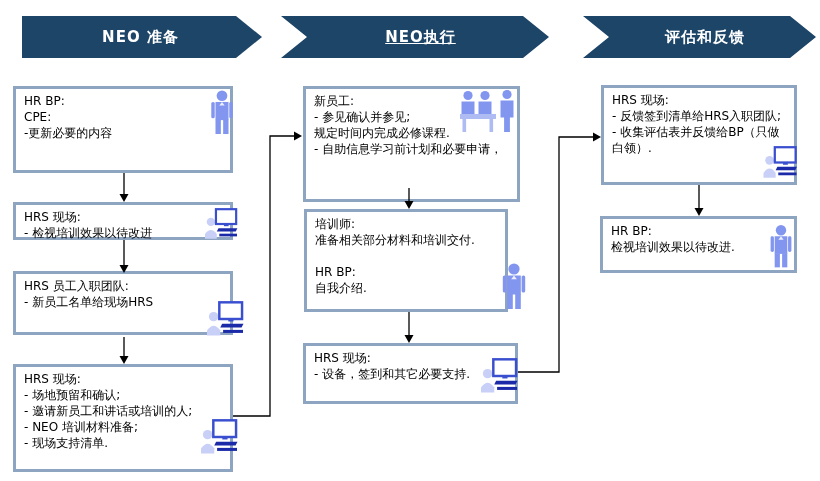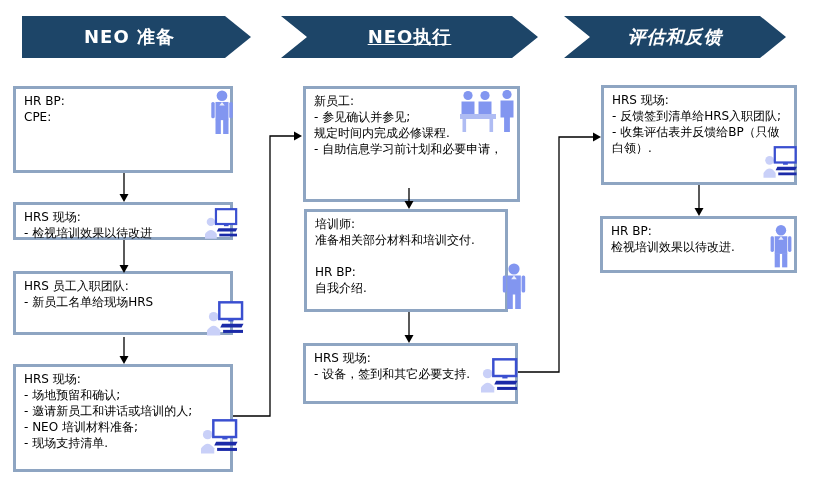--- a/index.html
+++ b/index.html
@@ -4,22 +4,22 @@
 <style>
   html,body { margin:0; padding:0; background:#fff; }
   .canvas {
     position:relative; width:820px; height:481px; background:#fff;
     font-family:"DejaVu Sans","Liberation Sans",sans-serif; overflow:hidden;
     color:#000;
   }
   .banner {
     position:absolute; top:16px; height:42px;
     background:var(--banner-navy,#1D4568);
-    color:#fff; font-weight:bold; font-size:18px; letter-spacing:1px;
-    display:flex; align-items:center; justify-content:center;
+    color:#fff; font-weight:bold; font-size:15px; letter-spacing:1px;
+    display:flex; align-items:center; justify-content:center;padding-left:11px;
   }
   .banner.pentagon { clip-path:polygon(0 0, calc(100% - 26px) 0, 100% 50%, calc(100% - 26px) 100%, 0 100%); padding-right:14px; }
   .banner.chevron  { clip-path:polygon(0 0, calc(100% - 26px) 0, 100% 50%, calc(100% - 26px) 100%, 0 100%, 26px 50%); }
   .box {
     position:absolute; background:#fff; box-sizing:border-box;
     border:3px solid var(--box-border,#8EA5C2);
     padding:4px 6px 4px 8px; font-size:12px; line-height:16px;
   }
   .line { min-height:16px; white-space:nowrap; }
   .bold { font-weight:normal; }
@@ -71,27 +71,28 @@
 </svg>
 
 <div class="canvas">
 
   <div class="banner pentagon" style="left:22px;width:215px;">
     <span>NEO 准备</span>
   </div>
   <div class="banner chevron" style="left:281px;width:257px;text-decoration:underline;">
     <span>NEO执行</span>
   </div>
-  <div class="banner chevron" style="left:564px;width:222px;font-style:italic;">
+  <div class="banner chevron" style="left:583px;width:222px;">
     <span>评估和反馈</span>
   </div>
 
   <div class="box" style="left:13px;top:86px;width:220px;height:87px">
     <div class="line bold">HR BP:</div>
     <div class="line bold">CPE:</div>
+    <div class="line">-更新必要的内容</div>
     <svg class="icon" style="left:192px;top:1px;width:28px;height:44px">
         <use href="#ic-person"></use>
       </svg>
   </div>
 
   <div class="box" style="left:13px;top:202px;width:220px;height:38px">
     <div class="line bold">HRS 现场:</div>
     <div class="line">- 检视培训效果以待改进</div>
     <svg class="icon" style="left:186px;top:3px;width:38px;height:32px">
         <use href="#ic-computer"></use>

